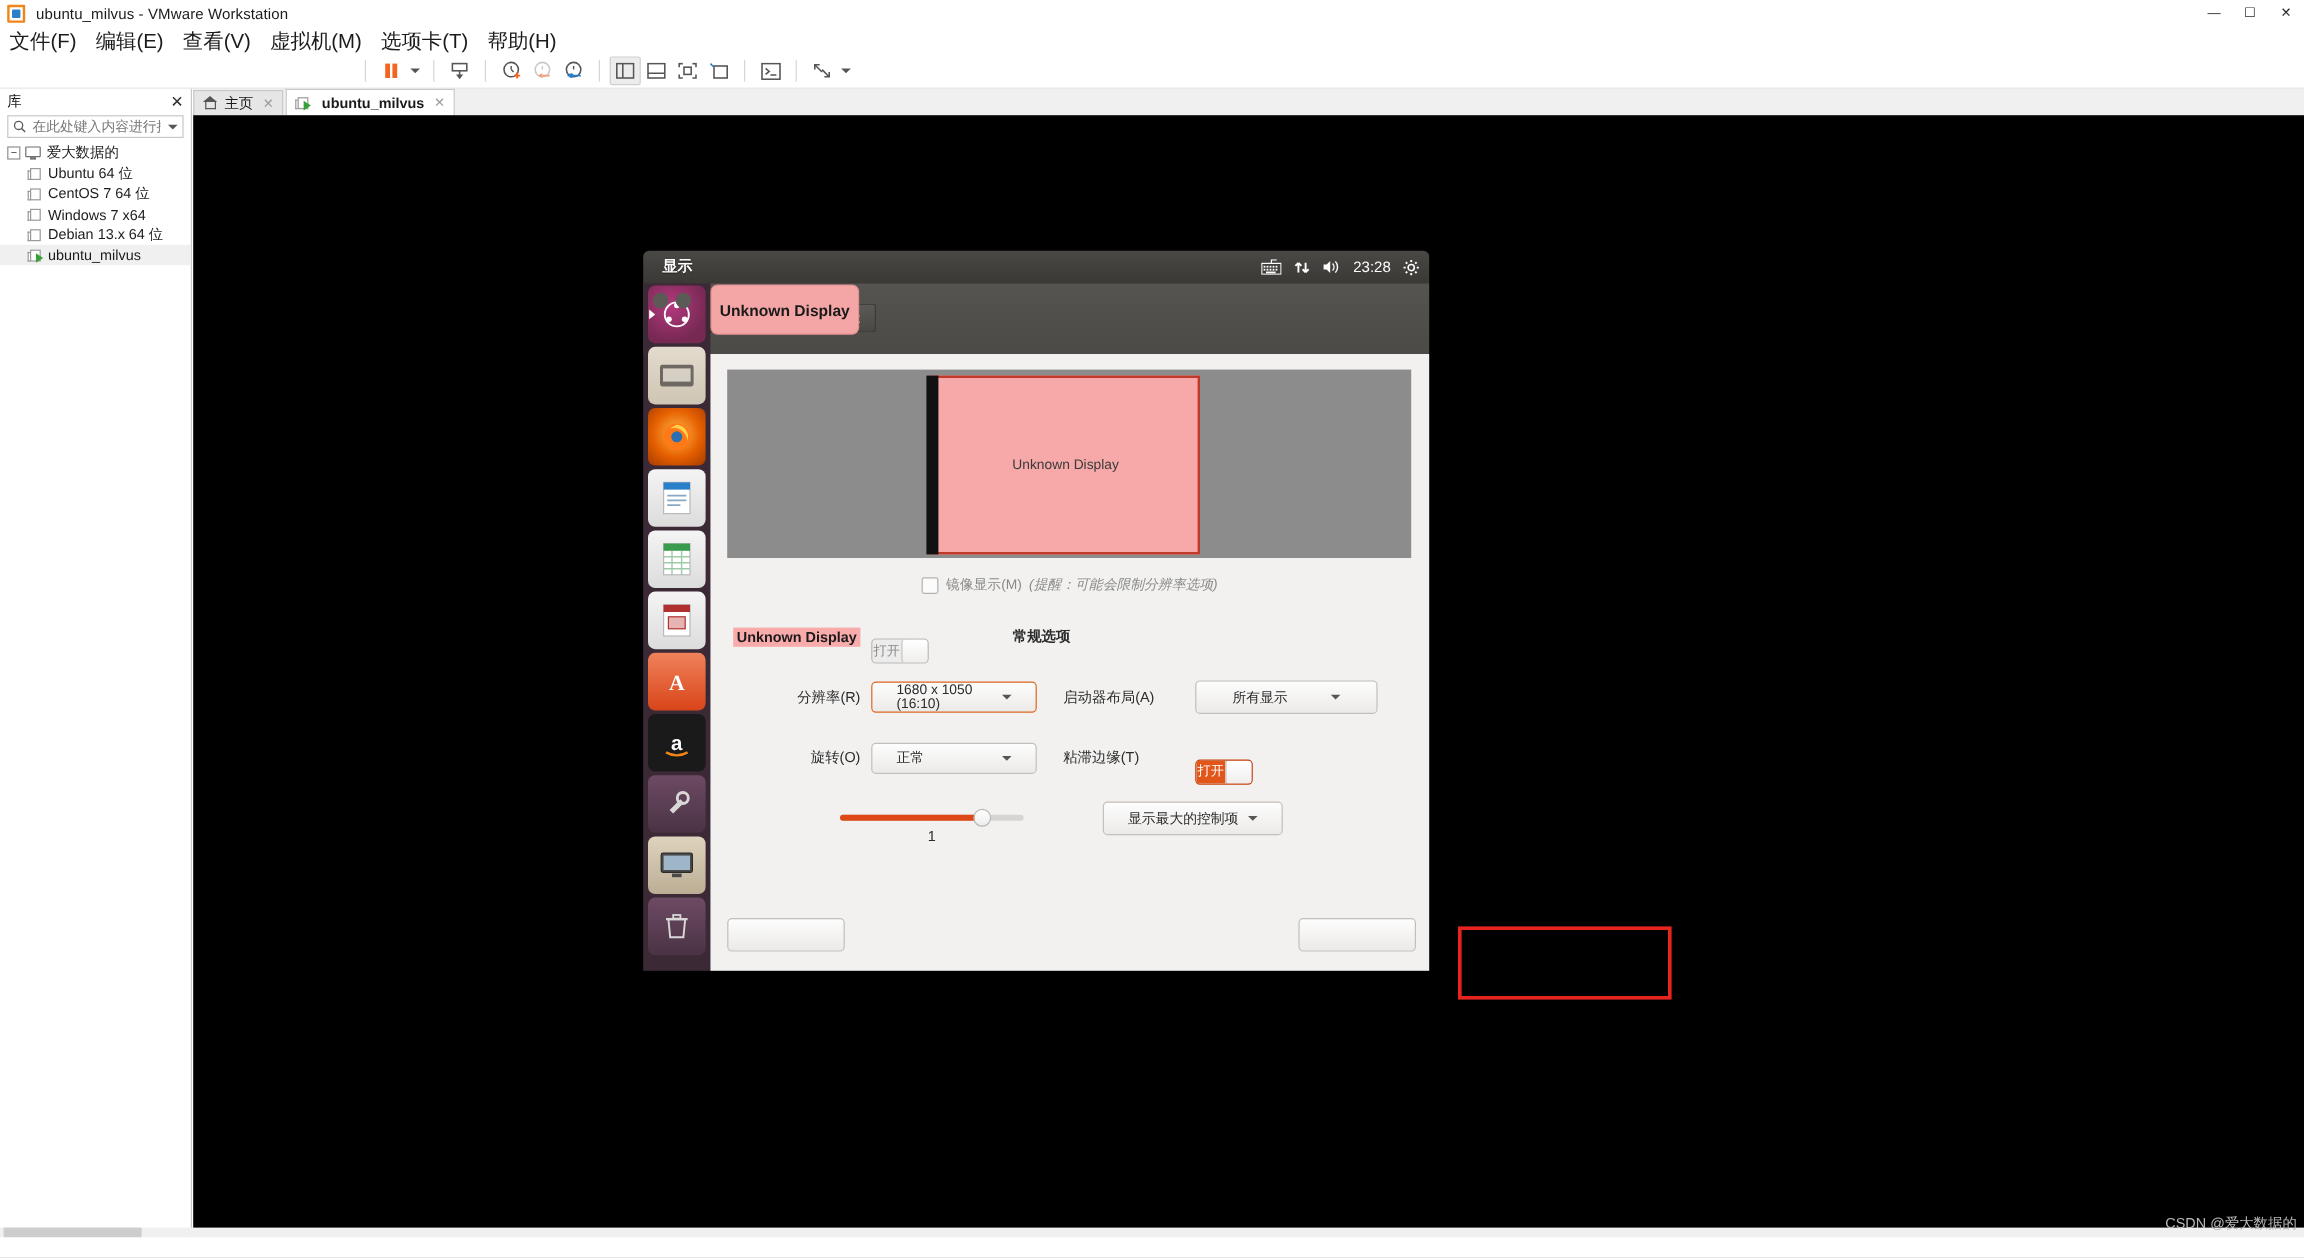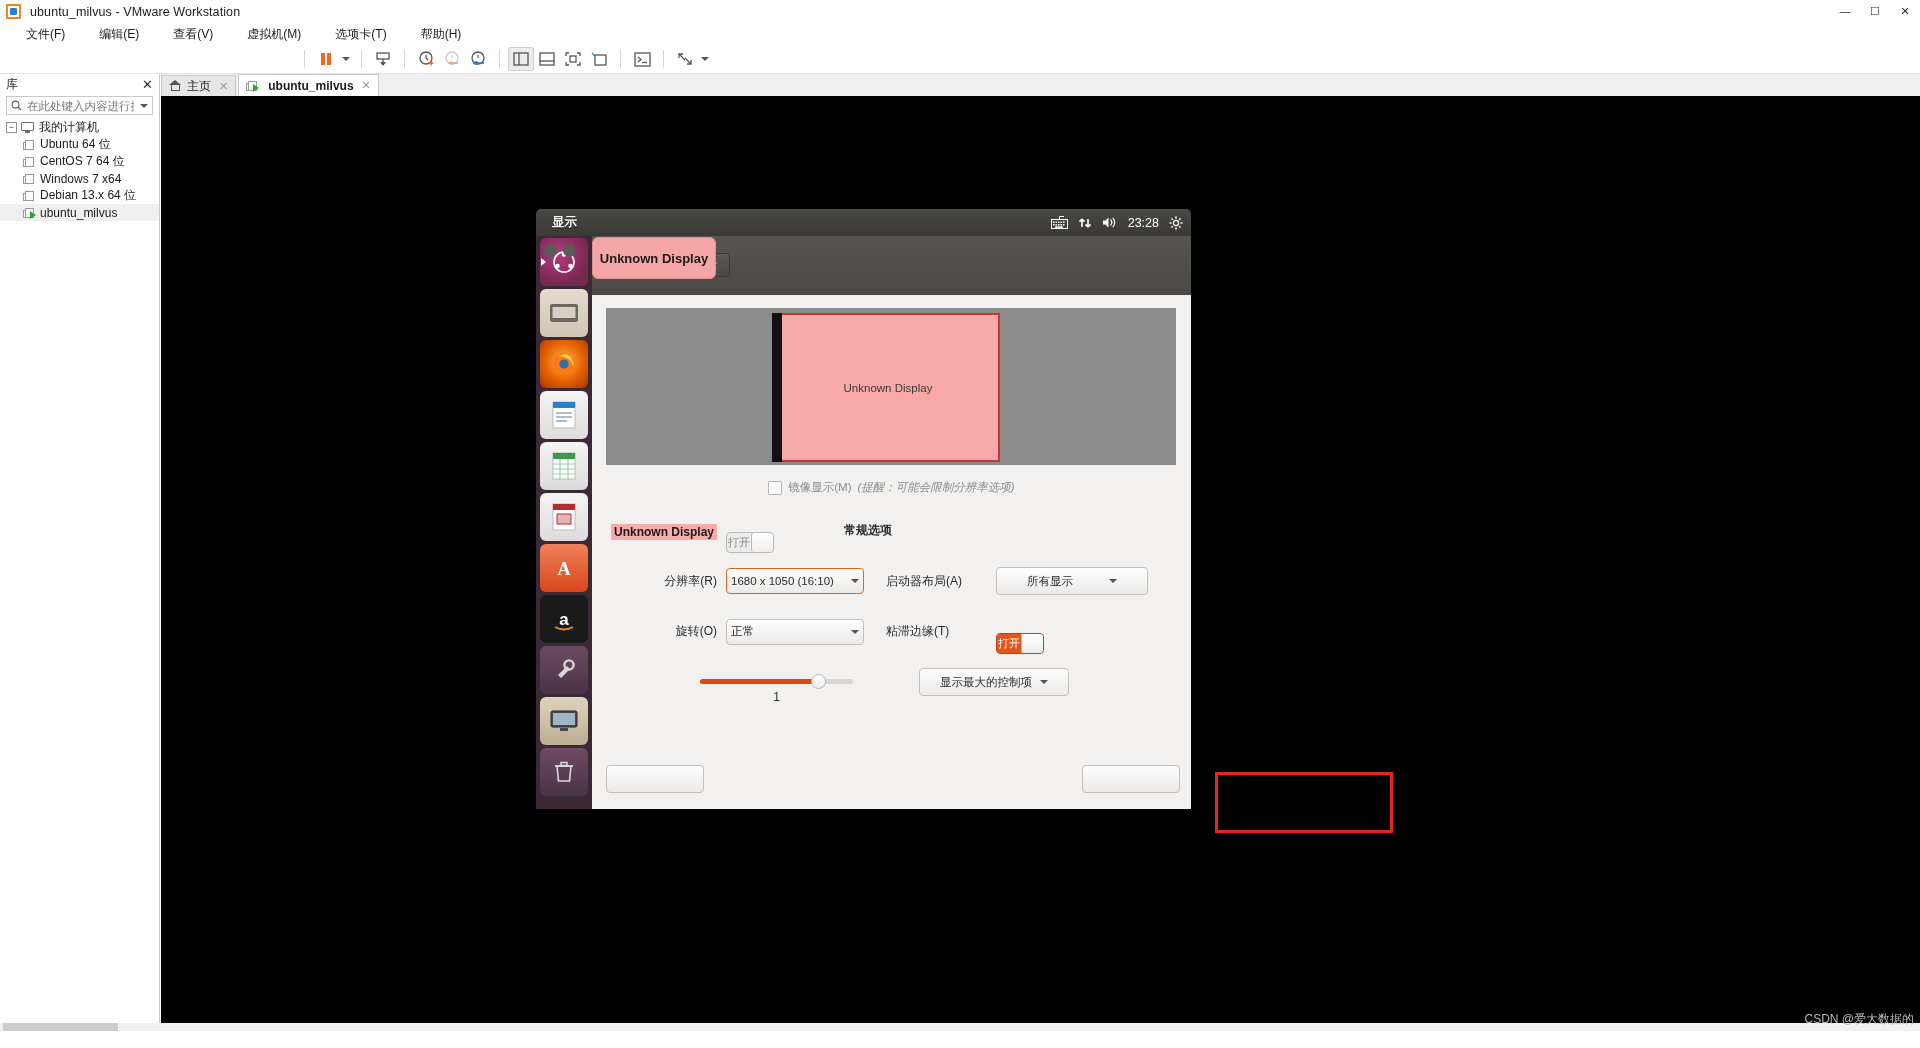--- a/index.html
+++ b/index.html
@@ -45,21 +45,21 @@
     width: 30px; height: 23px; display: flex; align-items: center; justify-content: center;
     font-size: 11px; color: #2b2b2b; line-height: 1;
   }
 
   
   .menubar {
     position: absolute; left: 0; top: 23px; width: 1920px; height: 22px;
     background: #ffffff; display: flex; align-items: center;
   }
   .menu-item {
-    font-size: 12px; color: #1b1b1b; padding: 2px 8px; margin-left: 18px;
+    font-size: 17px; color: #1b1b1b; padding: 2px 8px; margin-left: 0;
     white-space: nowrap;
   }
 
   
   .toolbar {
     position: absolute; left: 0; top: 45px; width: 1920px; height: 28px;
     background: #ffffff; display: flex; align-items: center;
     border-bottom: 1px solid #e3e3e3;
   }
   .tsep { width: 1px; height: 18px; background: #d6d6d6; margin: 0 8px; flex: none; }
@@ -247,21 +247,21 @@
   .ub-grid { position: absolute; left: 0; top: 213px; width: 599px; }
   .row { display: flex; align-items: center; margin-bottom: 14px; }
   .lbl-r {
     width: 134px; text-align: right; padding-right: 9px; font-size: 12px; color: #2b2b2b;
     box-sizing: border-box;
   }
   .sel-ctl {
     width: 138px; height: 26px; border: 1px solid #c3bfbb; border-radius: 4px;
     background: linear-gradient(to bottom,#fdfdfd,#eceae8);
     display: flex; align-items: center; justify-content: space-between;
-    padding: 0 4px; box-sizing: border-box; font-size: 11.5px; color: #2b2b2b;
+    padding: 0 20px; box-sizing: border-box; font-size: 11.5px; color: #2b2b2b;
   }
   .sel-ctl.focus { border-color: #dd6722; }
   .btn-ctl {
     height: 28px; border: 1px solid #c3bfbb; border-radius: 4px;
     background: linear-gradient(to bottom,#fdfdfd,#eceae8);
     display: flex; align-items: center; justify-content: center; gap: 8px;
     padding: 0 12px; box-sizing: border-box; font-size: 11.5px; color: #2b2b2b;
   }
   .switch {
     width: 48px; height: 21px; border-radius: 4px; border: 1px solid #bdb9b5;
@@ -463,21 +463,21 @@
           <span class="caret"></span>
         </span>
     </div>
     <div class="tree">
       <div class="tree-row">
         <span class="tw">−</span>
         <span class="ico-monitor">
             <span class="scr"></span>
             <span class="st"></span>
           </span>
-        <span>我的计算机</span>
+        <span>爱大数据的</span>
       </div>
 
       <div class="tree-row">
         <span class="indent"></span>
         <span class="ico-vm">
             <span class="b2"></span>
             <span class="b"></span>
           </span>
         <span>Ubuntu 64 位</span>
       </div>

